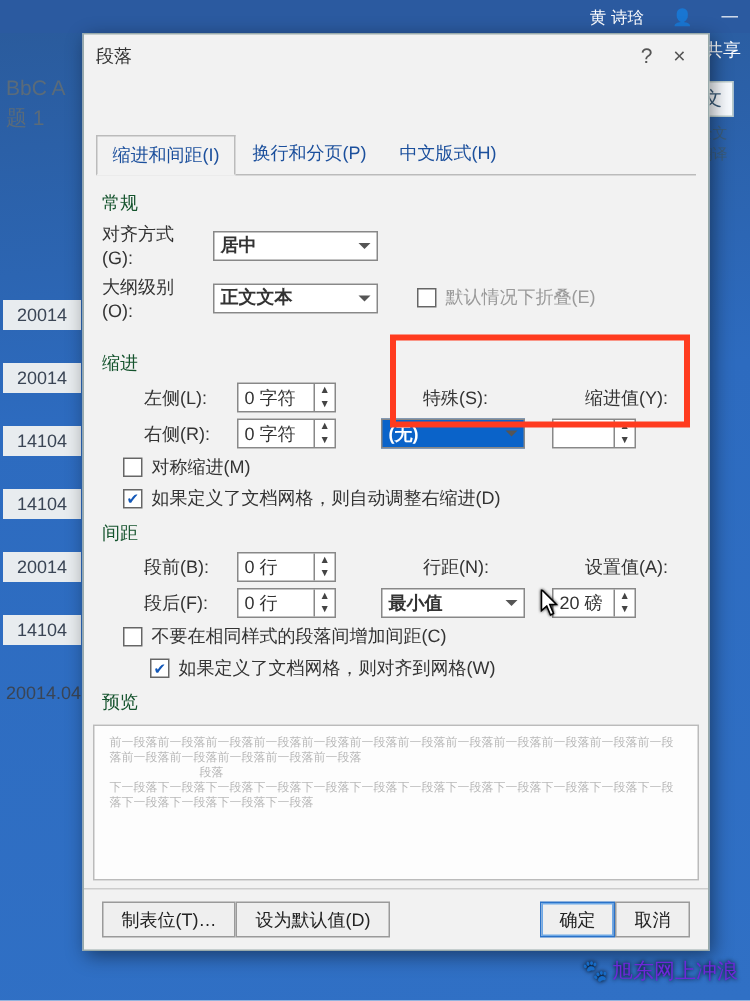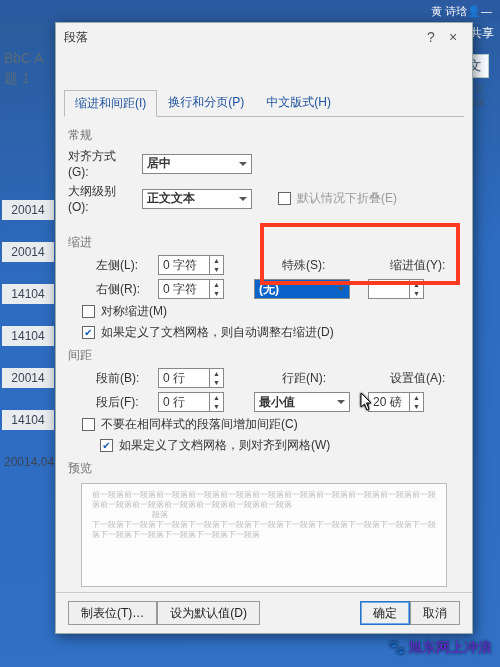--- a/index.html
+++ b/index.html
@@ -7,21 +7,21 @@
     margin: 0;
     width: 500px;
     height: 667px;
     background: linear-gradient(175deg, #2a5a9a 0%, #2d6bbf 40%, #3070c5 100%);
     overflow: hidden;
     position: relative;
   }
   .titlebar-top {
     position: absolute; top: 0; left: 0; right: 0; height: 22px;
     background: #2b5aa0; display:flex; align-items:center; justify-content:flex-end;
-    color:#fff; font-size:11px; padding:0 8px; gap:0;
+    color:#fff; font-size:11px; padding:0 8px; gap:19px;
   }
   .ribbon-right {
     position: absolute; top: 22px; right: 0; width: 50px; height: 80px;
     display:flex; flex-direction:column; align-items:center; gap:4px;
     color:#3b5c7a; font-size:10px;
   }
   .ribbon-share { position:absolute; top:25px; right:6px; color:#fff; font-size:12px; }
   .ribbon-btn { width:28px; height:24px; border:1px solid #bcc; background:#f8fbff; display:flex; align-items:center; justify-content:center; font-size:13px; }
   .bg-left {
     position:absolute; left:0; top:50px; width:45px; color:#5a6b7a; font-size:14px;
@@ -49,42 +49,42 @@
     font-size:12px; color:#333;
   }
   .dlg-title .sp { flex:1; }
   .dlg-title .ctl { width:22px; text-align:center; color:#555; font-size:14px; }
   .tabs {
     display:flex; gap:0; padding:0 8px; font-size:12px; color:#1b4f9c;margin-top:38px;
   }
   .tab { padding:4px 10px; border:1px solid transparent; }
   .tab.active { border:1px solid #bbb; border-bottom:1px solid #f2f2f2; background:#f2f2f2; position:relative; top:1px;}
   .tab-line { height:1px; background:#bbb; margin:0 8px 6px 8px; }
-  .section-title { font-size:12px; color:#737373; padding:4px 12px 2px 12px; }
+  .section-title { font-size:12px; color:#14532d; padding:4px 12px 2px 12px; }
   .row { display:flex; align-items:center; font-size:12px; color:#333; padding:2px 12px; gap:6px; }
   .lbl { width:68px; text-align:left; }
   .lbl-s { width:56px;margin-left:28px; }
   .combo, .spin, .txt {
     height:20px; border:1px solid #888; background:#fff; font-size:12px; display:flex; align-items:center;
     padding:0 4px; position:relative;
   }
   .combo { width:110px;font-weight:bold; }
   .combo::after { content:""; position:absolute; right:4px; top:7px; border:4px solid transparent; border-top-color:#555;}
   .spin { width:66px; }
   .spin .arrows { position:absolute; right:0; top:0; bottom:0; width:14px; border-left:1px solid #888;
     display:flex; flex-direction:column;}
   .spin .arrows div{ flex:1; display:flex; align-items:center; justify-content:center; font-size:7px; color:#444;}
   .chk { width:13px; height:13px; border:1px solid #666; background:#fff; display:inline-flex; align-items:center; justify-content:center; font-size:10px; color:#1358b8;}
   .chk.checked::before{content:"✔";}
   .hl-box {
     position:absolute; border:4px solid #ff3b1f; pointer-events:none;
   }
   .sel { background:#0a63c9; color:#fff; }
   .preview {
-    margin:4px 25px; height:104px; border:1px solid #bbb; background:#fdfdfd;
+    margin:4px 6px; height:104px; border:1px solid #bbb; background:#fdfdfd;
     font-size:8px; color:#b8b8b8; padding:6px 10px; line-height:1.25;
     overflow:hidden;
   }
   .btnbar {
     display:flex; gap:0; padding:8px 12px; font-size:12px; align-items:center;
     border-top:1px solid #ccc; margin-top:auto;
   }
   .btn {
     height:24px; border:1px solid #9a9a9a; background:#efefef; padding:0 12px;
     display:flex; align-items:center; font-size:12px; color:#222;

